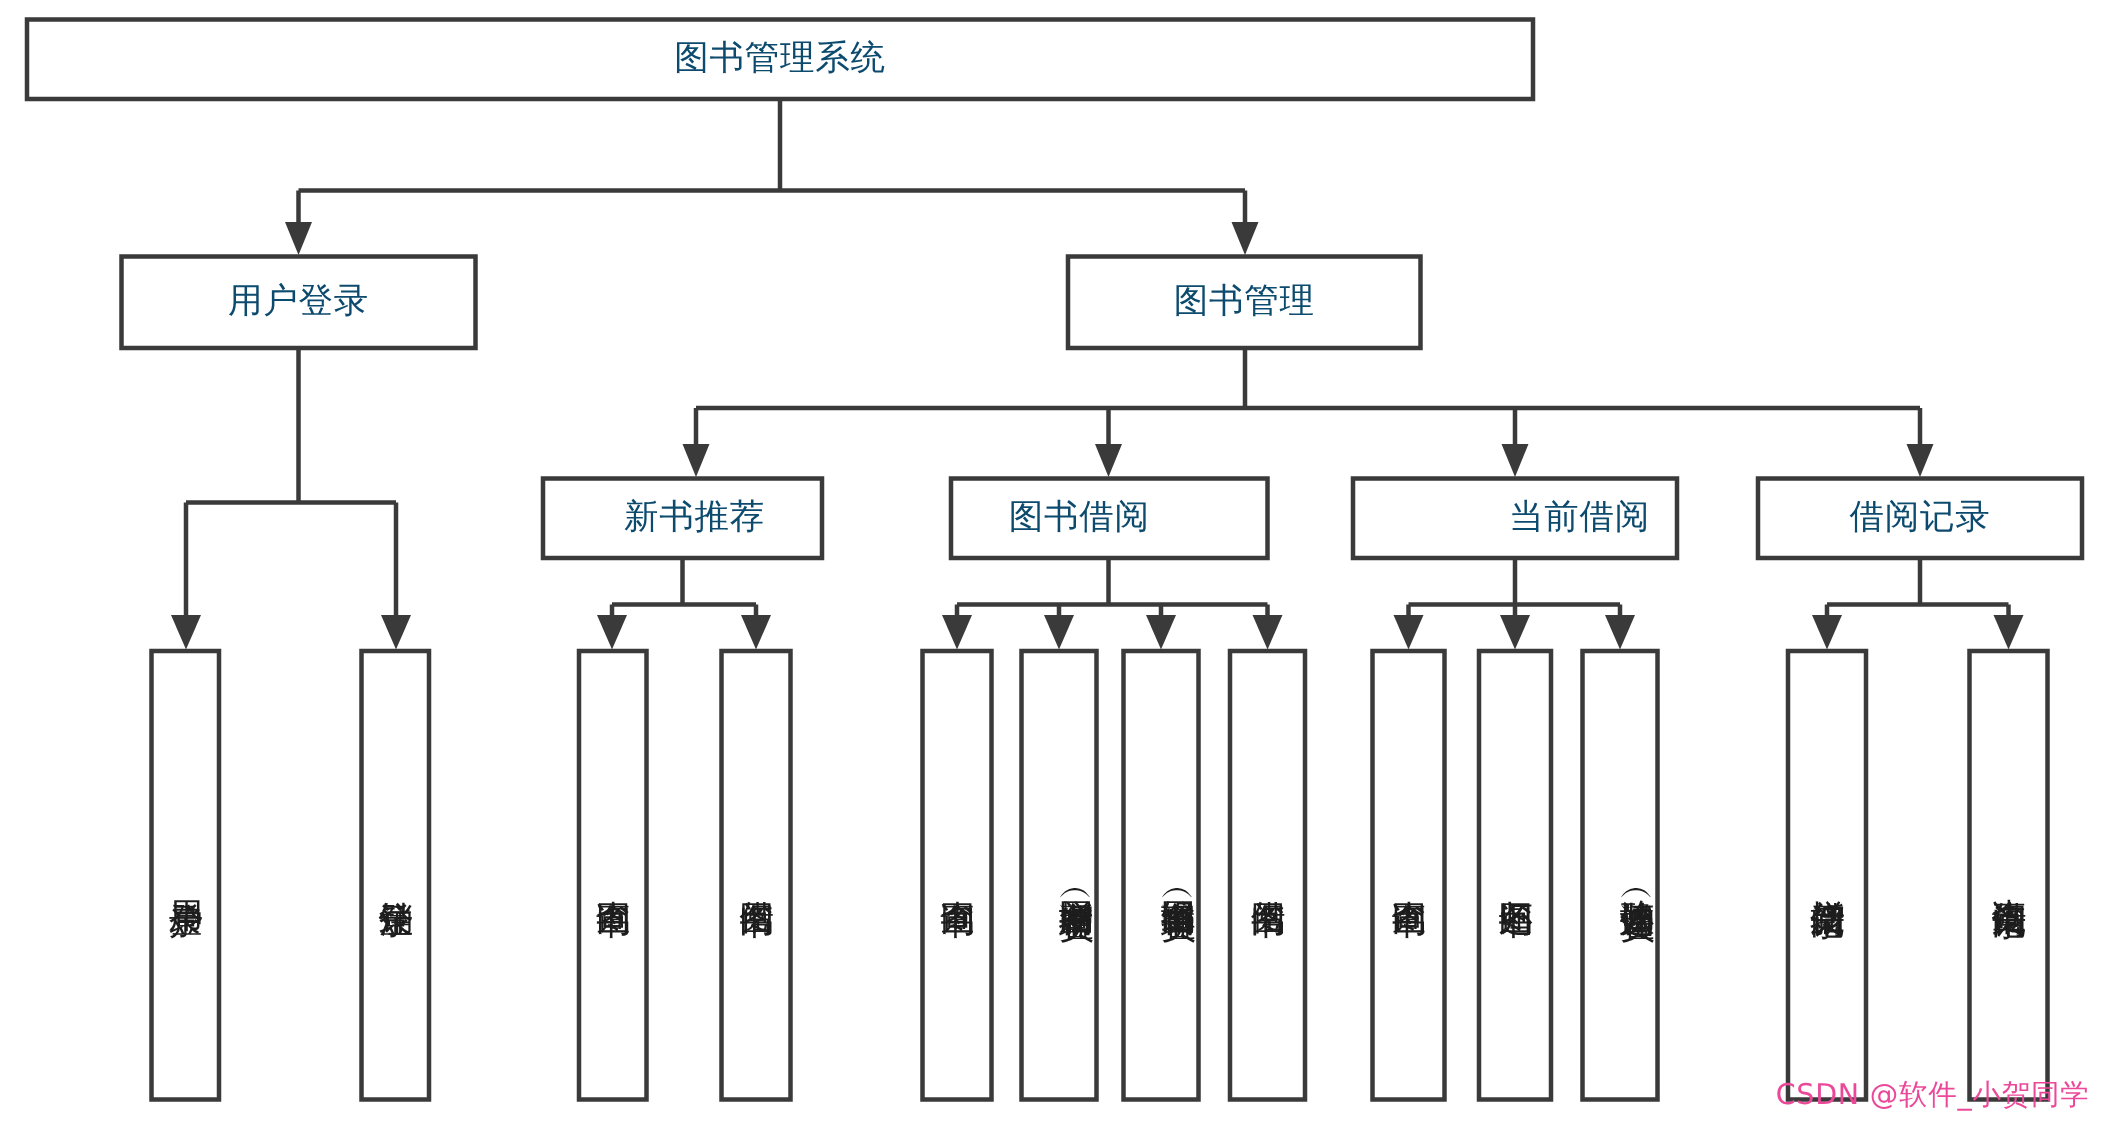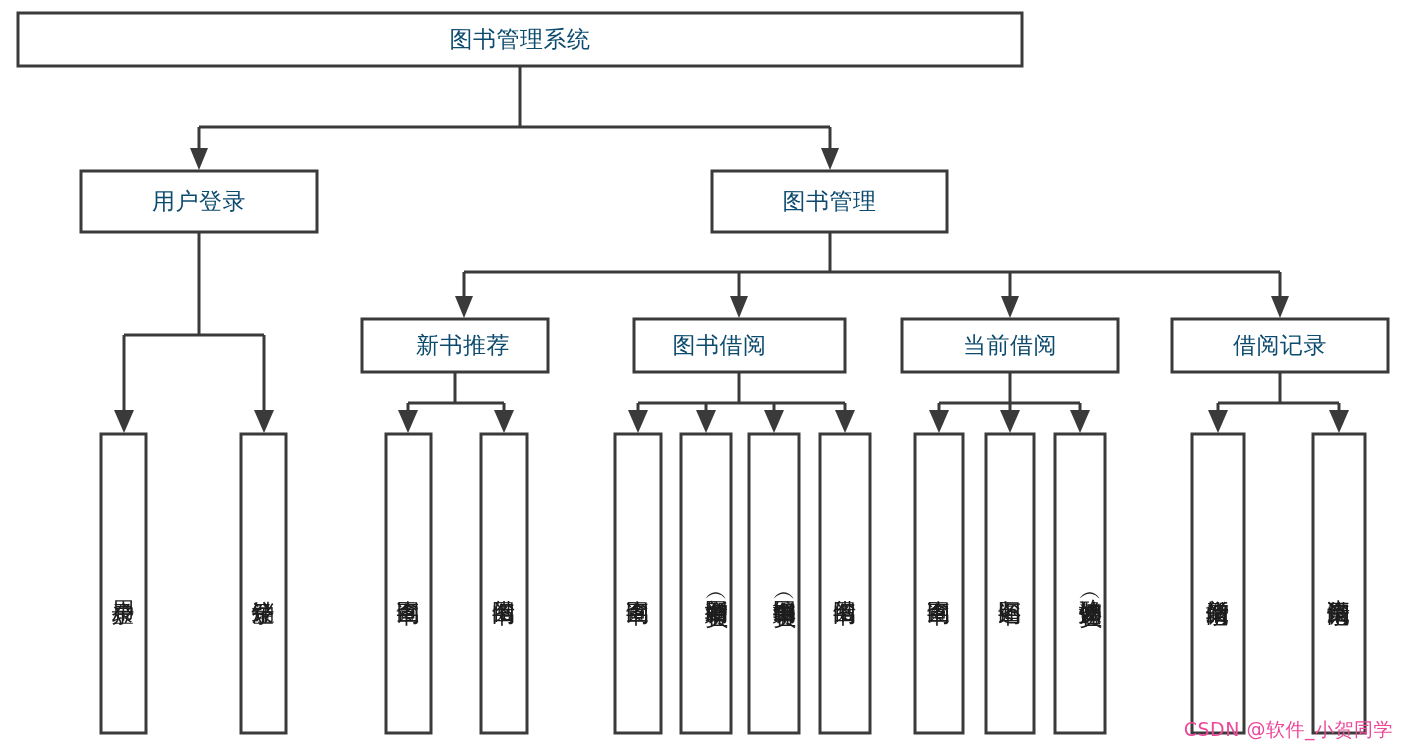--- a/index.html
+++ b/index.html
@@ -196,21 +196,21 @@
     </g>
   </svg>
 
   <div class="node-label-h" style="left:18px; top:13px; width:1004px; height:53px;">图书管理系统</div>
 
   <div class="node-label-h" style="left:81px; top:171px; width:236px; height:61px;">用户登录</div>
   <div class="node-label-h" style="left:712px; top:171px; width:235px; height:61px;">图书管理</div>
 
   <div class="node-label-h" style="left:362px; top:319px; width:148px; height:53px;margin-left:27px;">新书推荐</div>
   <div class="node-label-h" style="left:634px; top:319px; width:171px; height:53px;">图书借阅</div>
-  <div class="node-label-h" style="left:902px; top:319px; width:216px; height:53px;">当前借阅</div>
+  <div class="node-label-h" style="left:902px; top:319px; width:216px; height:53px;padding-left:43px;">当前借阅</div>
   <div class="node-label-h" style="left:1172px; top:319px; width:216px; height:53px;border-radius:15px;">借阅记录</div>
 
   <div class="node-label-v center-v" style="left:101px; top:434px; width:45px; height:299px;">用户登录</div>
   <div class="node-label-v center-v" style="left:241px; top:434px; width:45px; height:299px;">注销登录</div>
 
   <div class="node-label-v center-v" style="left:386px; top:434px; width:45px; height:299px;">查询图书</div>
   <div class="node-label-v center-v" style="left:481px; top:434px; width:46px; height:299px;">借阅图书</div>
 
   <div class="node-label-v center-v" style="left:615px; top:434px; width:46px; height:299px;">查询图书</div>
   <div class="node-label-v" style="left:681px; top:440px; width:50px; height:290px;">新增图书（管理员）</div>

